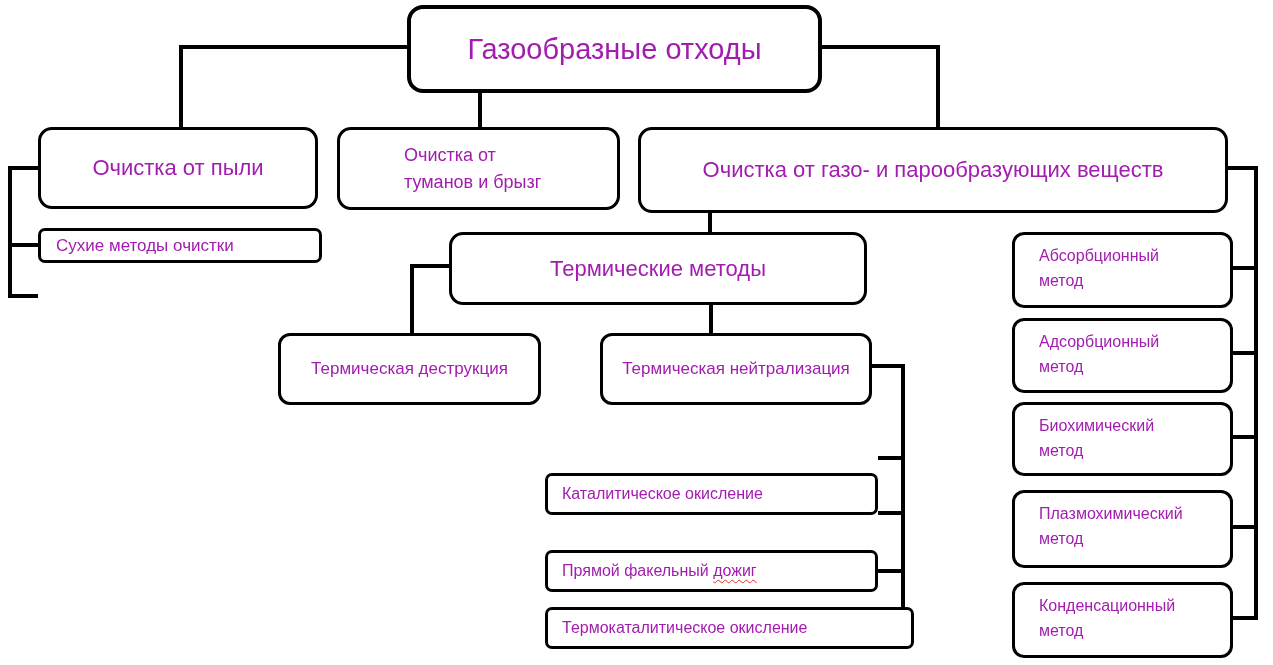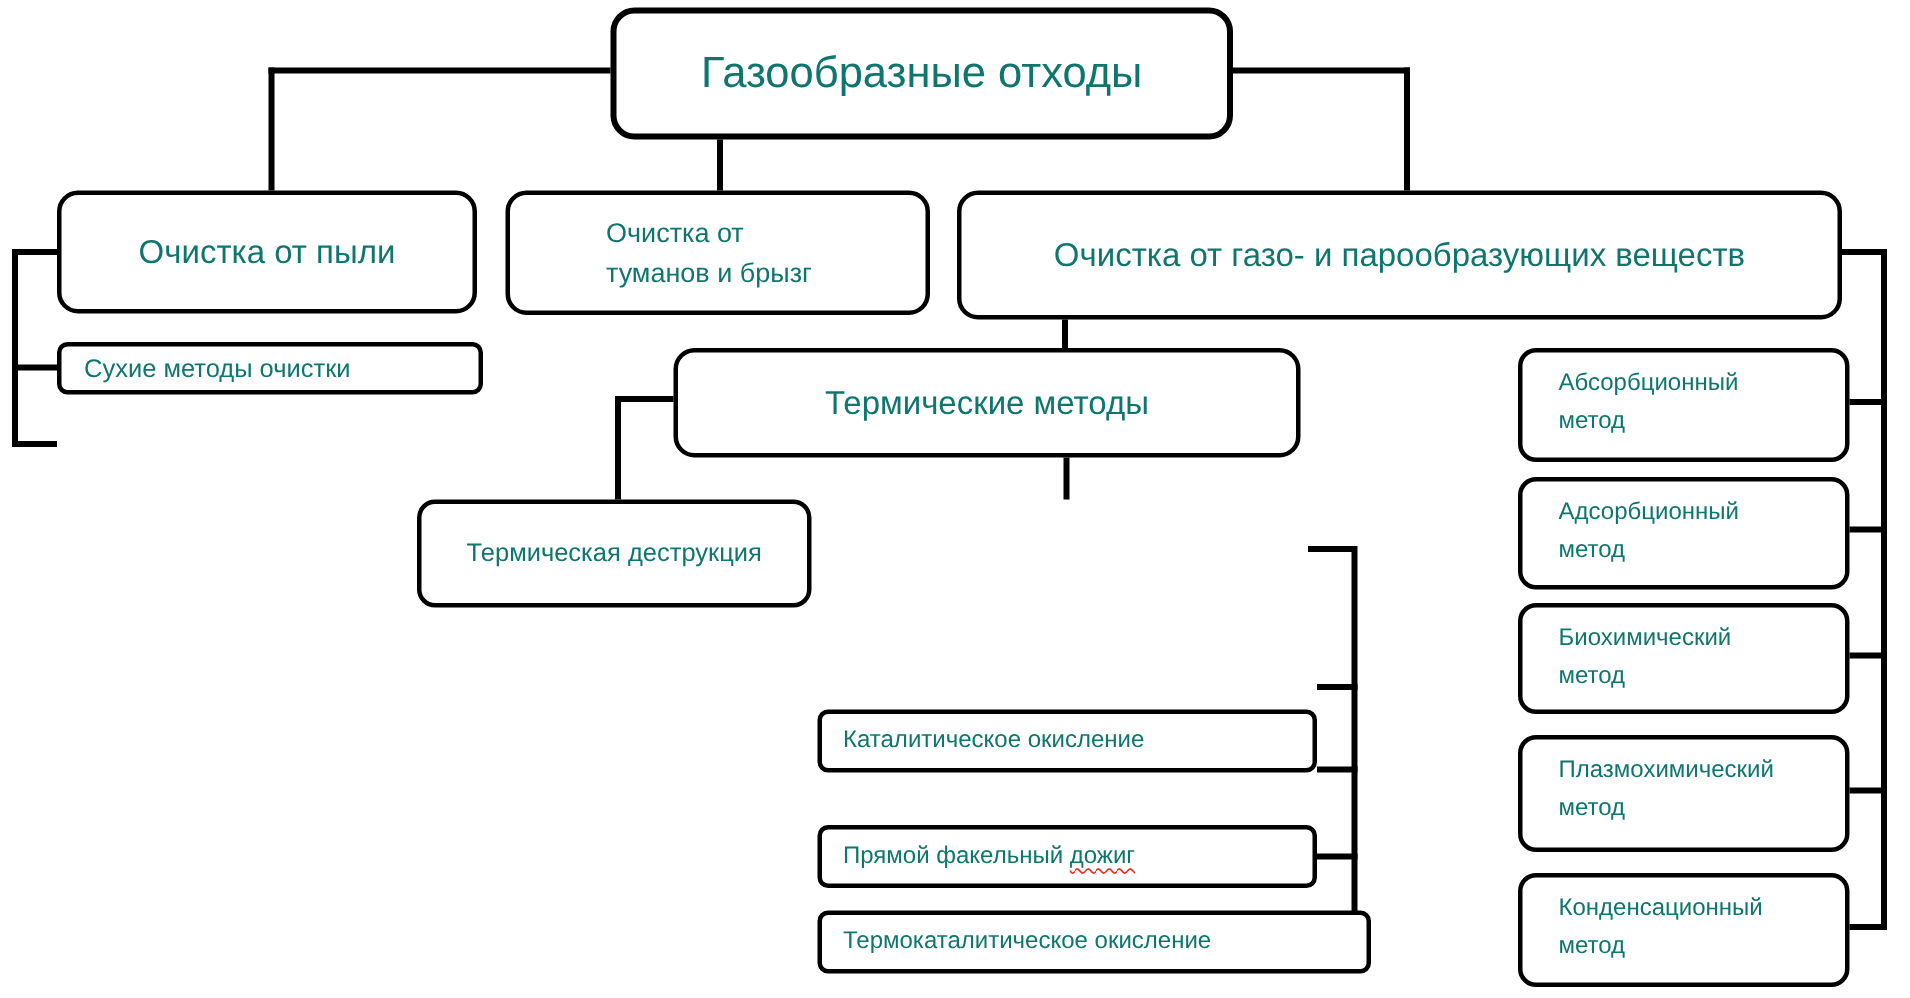--- a/index.html
+++ b/index.html
@@ -6,21 +6,21 @@
     margin: 0;
     padding: 0;
     background: #ffffff;
   }
   #canvas {
     position: relative;
     width: 1273px;
     height: 665px;
     background: #ffffff;
     font-family: "Liberation Sans", sans-serif;
-    color: #0f766e;
+    color: #a21caf;
     overflow: hidden;
   }
   .node {
     position: absolute;
     background: #ffffff;
     border: 3.5px solid #000000;
     box-sizing: border-box;
     display: flex;
     align-items: center;
     line-height: 1.25;
@@ -156,20 +156,23 @@
 
 
   <div class="node center" id="n-thermal">
     <span>Термические методы</span>
   </div>
 
   <div class="node center" id="n-destr">
     <span>Термическая деструкция</span>
   </div>
 
+  <div class="node center" id="n-neutr">
+    <span>Термическая нейтрализация</span>
+  </div>
 
   <div class="node leftpad" id="n-catal">
     <span>Каталитическое окисление</span>
   </div>
 
 
   <div class="node leftpad" id="n-flare">
     <span><span>Прямой факельный </span><span class="misspelled">дожиг</span></span>
   </div>
 

